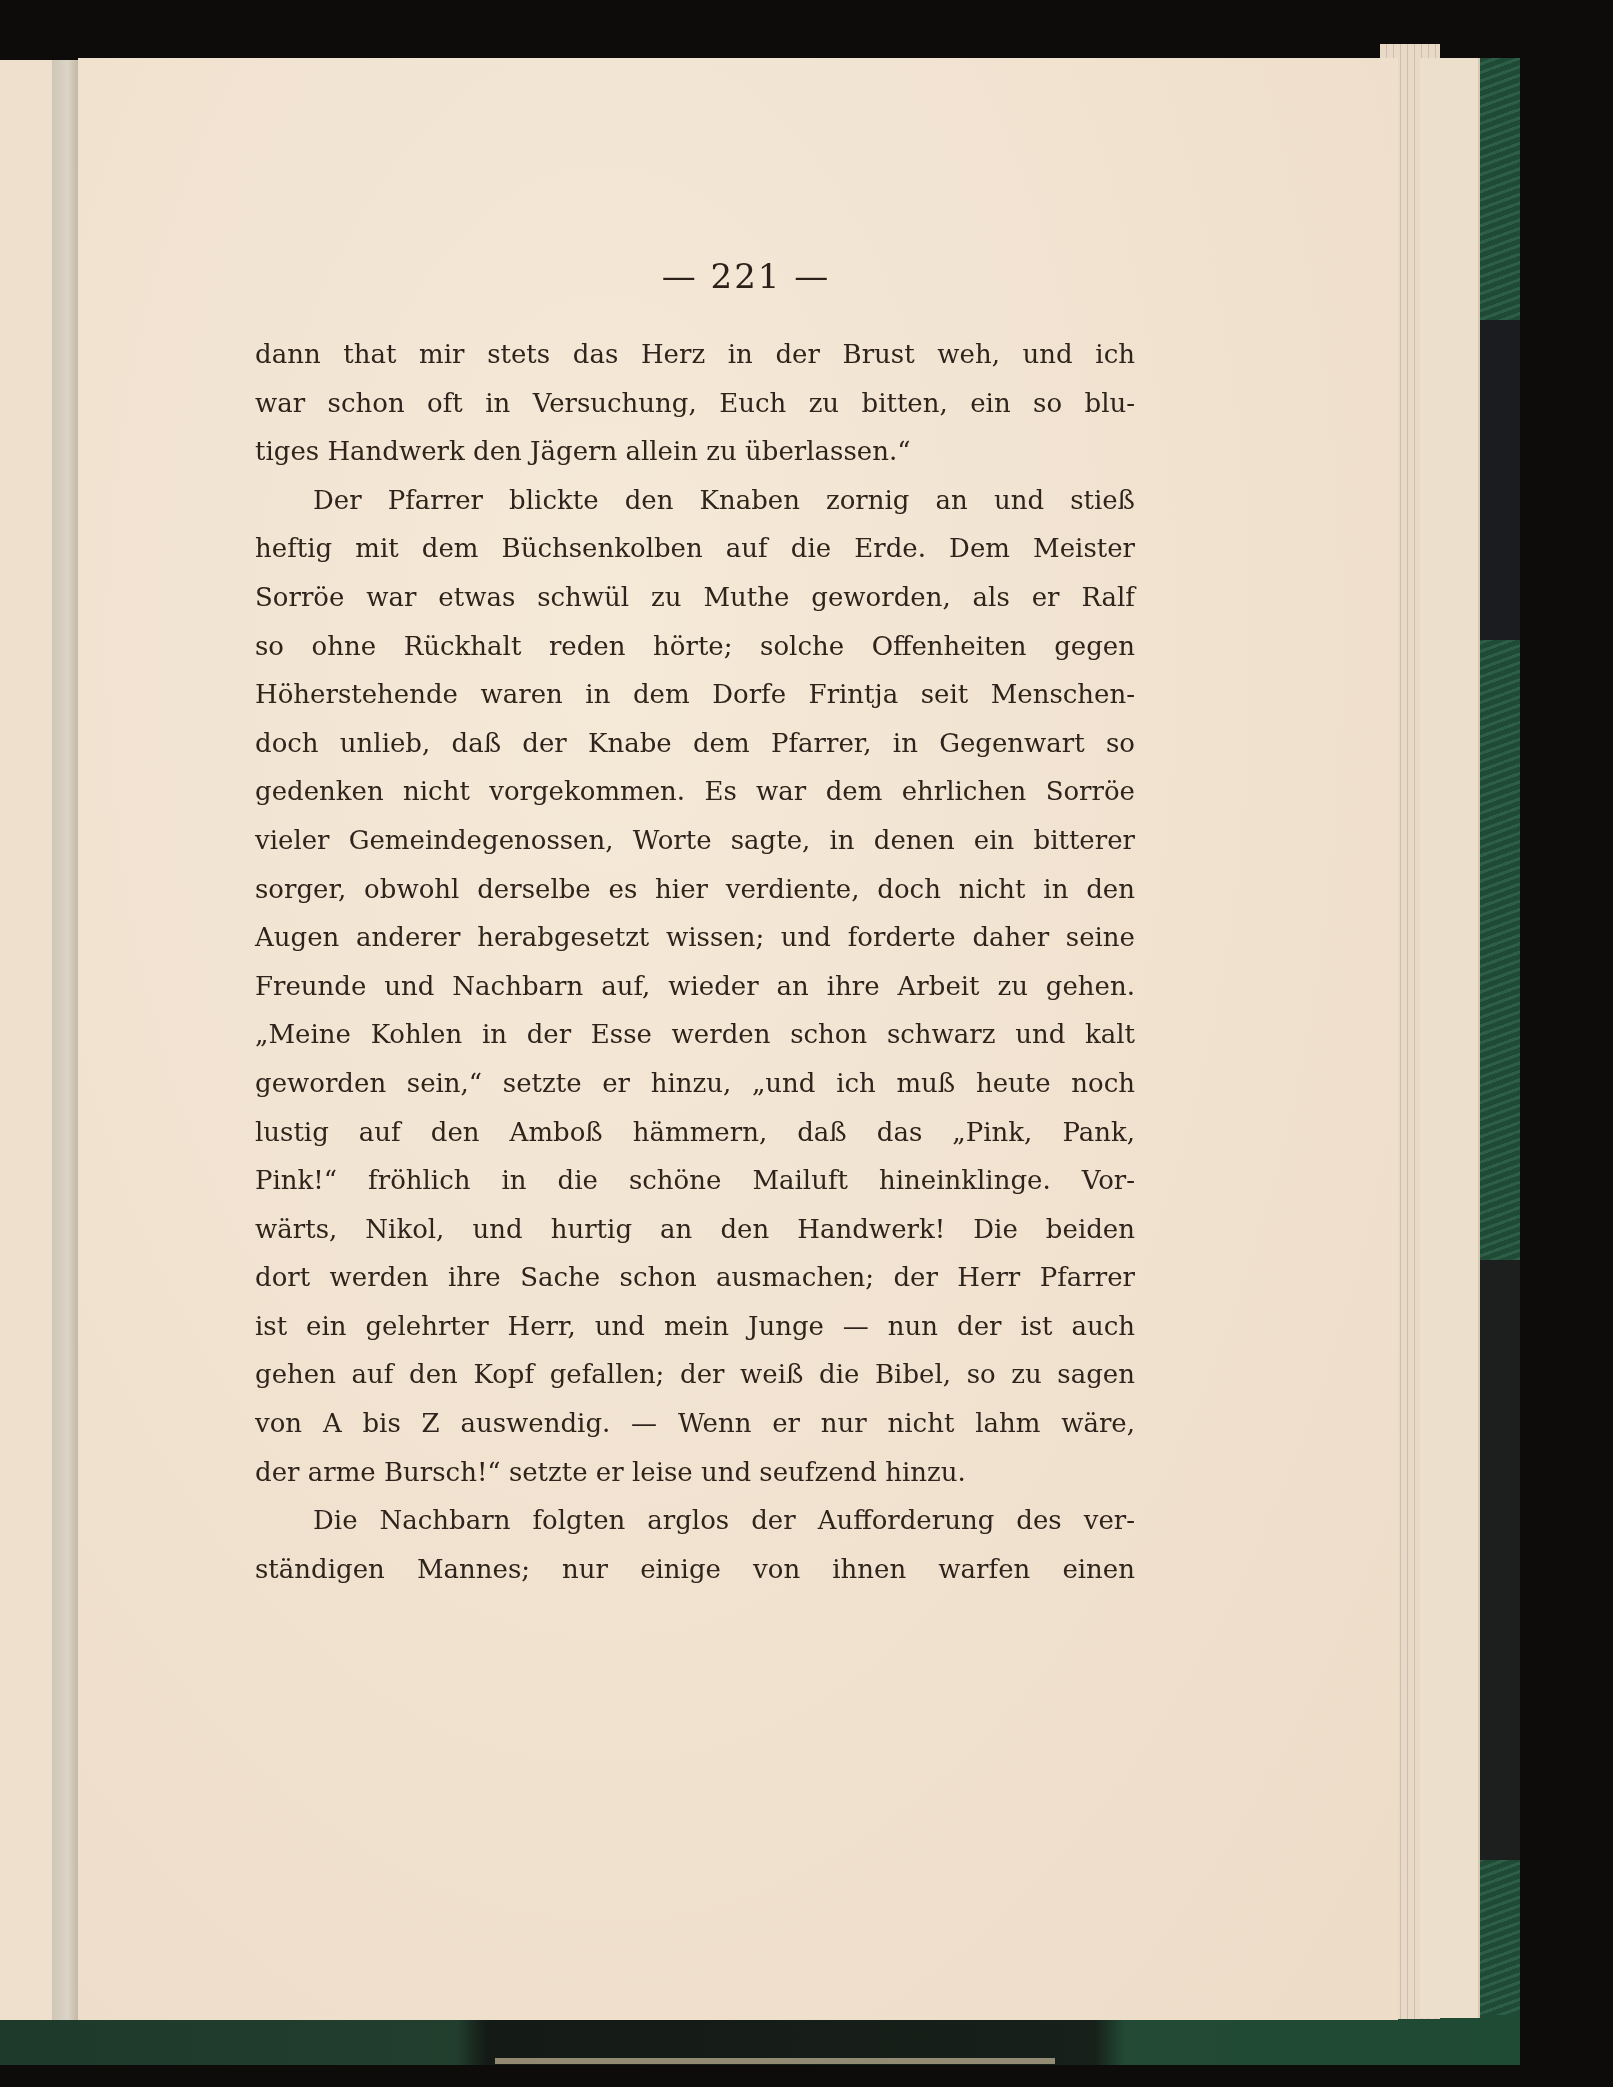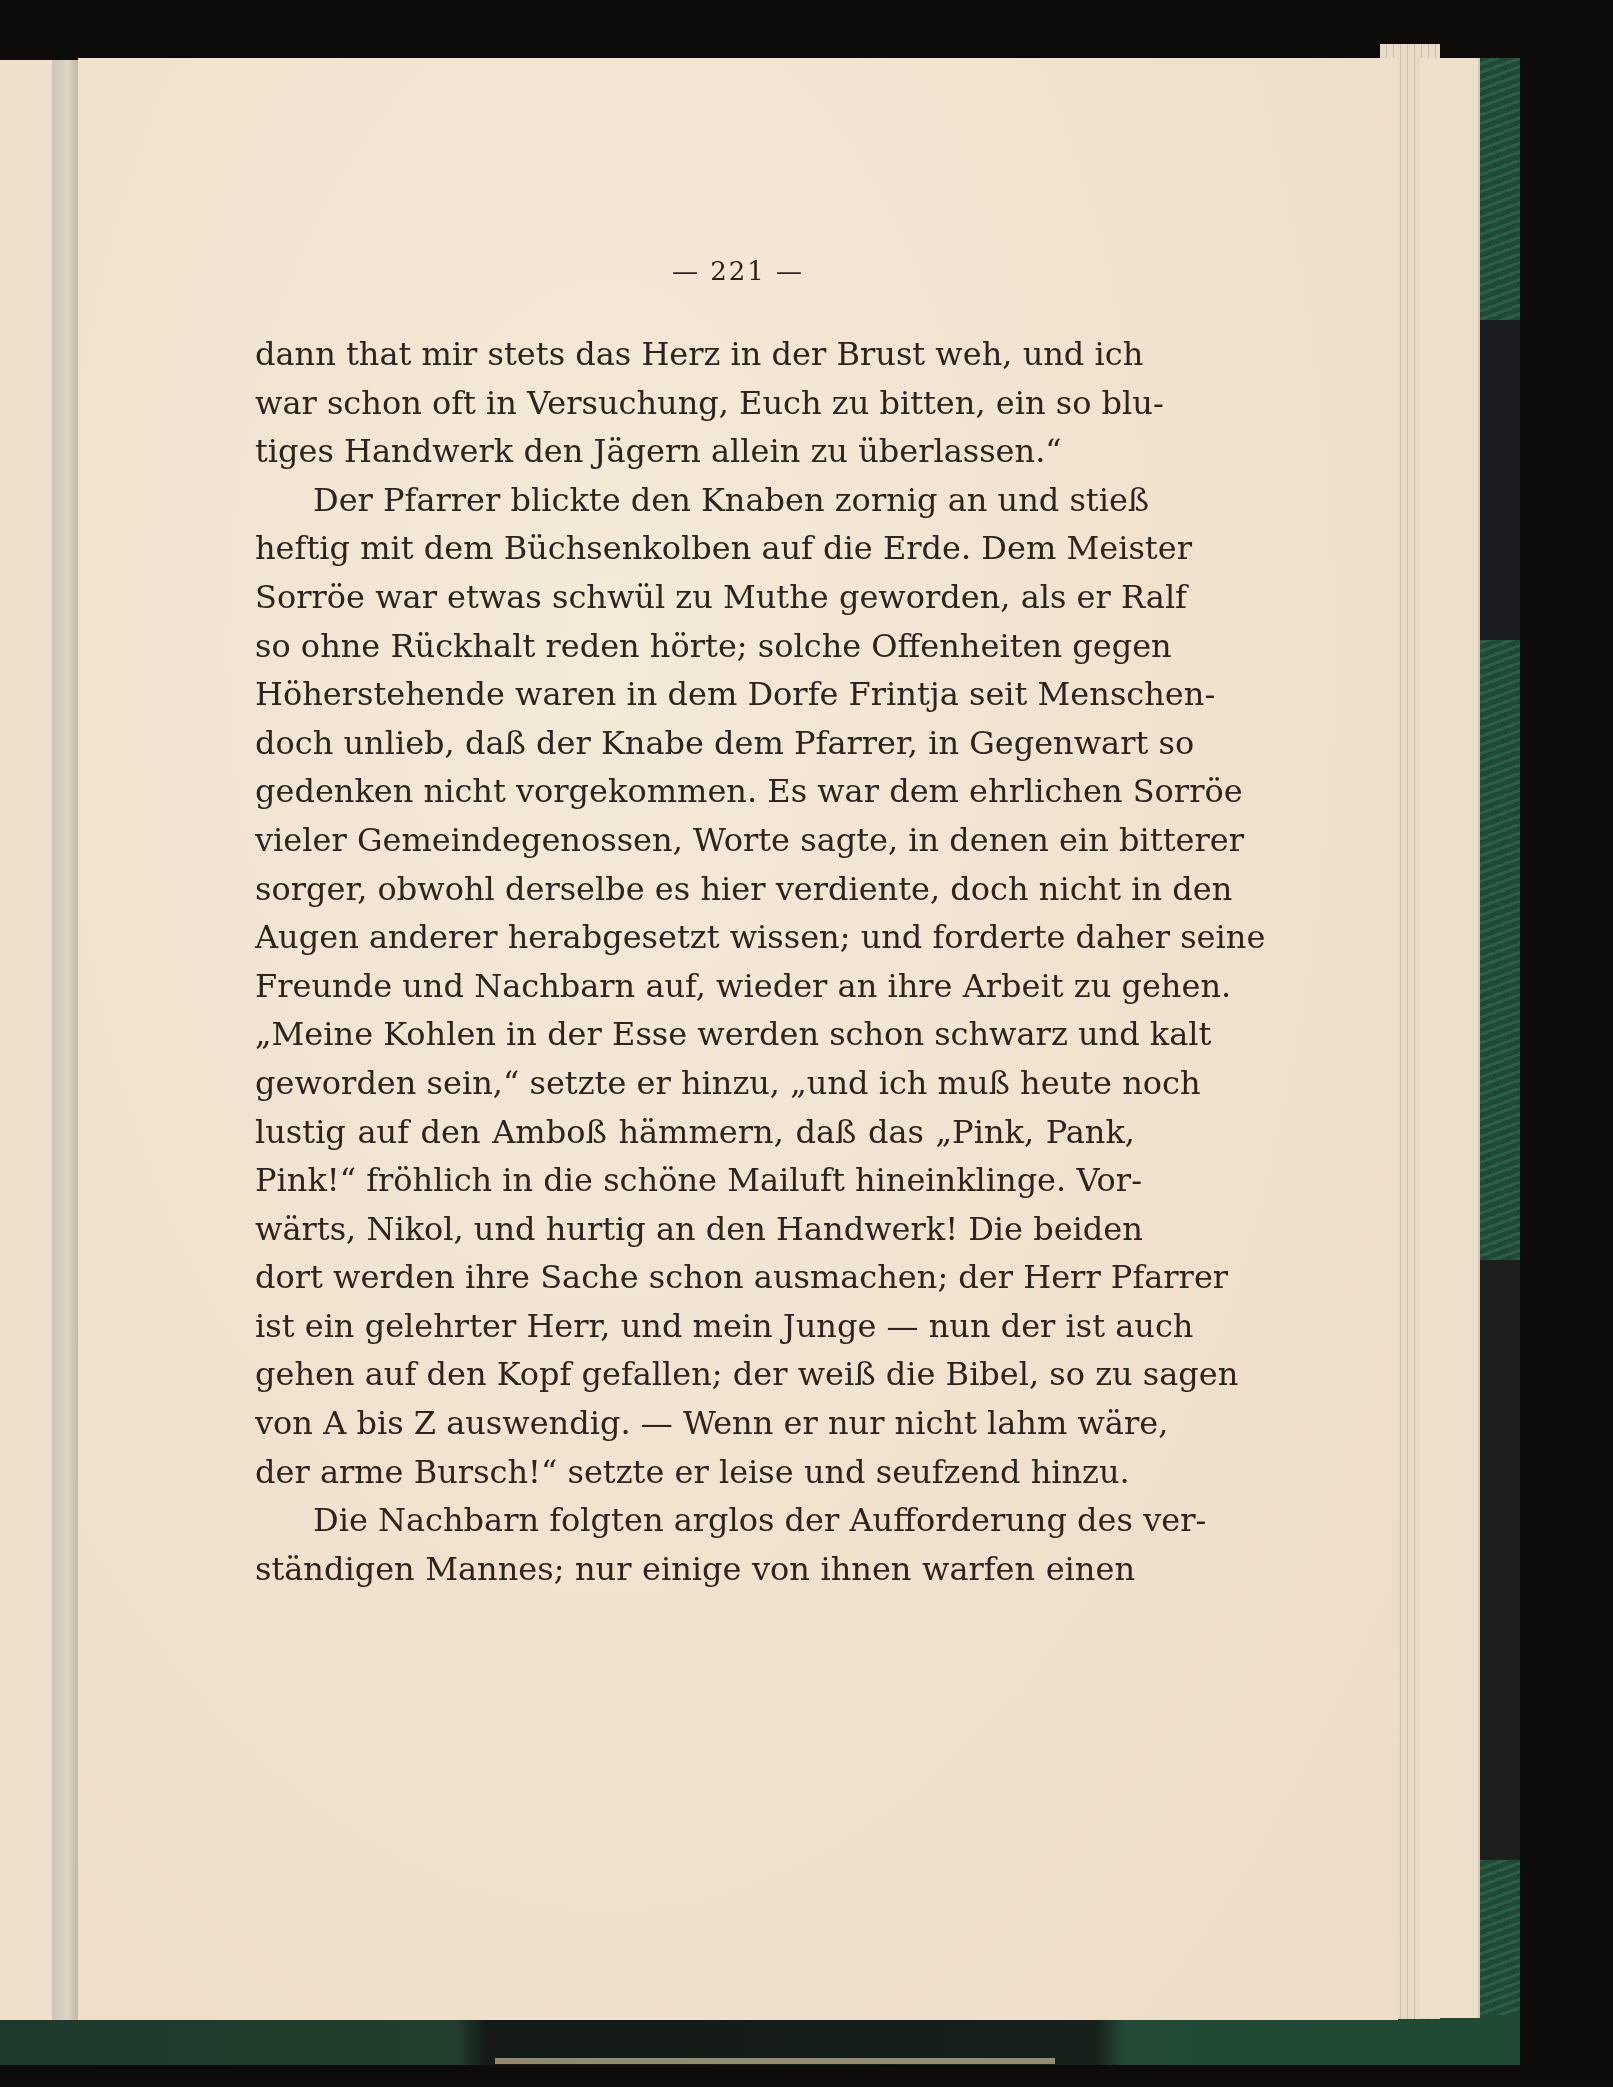--- a/index.html
+++ b/index.html
@@ -41,29 +41,29 @@
   .page-stack2 {
     position:absolute; left:1420px; top:58px; width:58px; height:1960px;
     background:#ecdfcc; border-right:2px solid #d6c8b4;
   }
   .page {
     position:absolute; left:78px; top:58px; width:1320px; height:1962px;
     background:#f1e3d1;
     background-image:radial-gradient(ellipse at 40% 30%, #f5e9d8 0%, #f0e1ce 60%, #ecdcc8 100%);
   }
   .page-number {
-    position:absolute; left:0; width:1320px; top:198px; text-align:center;
-    font-size:26px; color:#2b2119; letter-spacing:2px;
+    position:absolute; left:8px; width:1320px; top:198px; text-align:center;
+    font-size:34px; color:#2b2119; letter-spacing:2px;
   }
   .text-block {
     position:absolute; left:177px; top:272px; width:880px;
   }
   .line {
     display:block; height:48.6px; line-height:48.6px;
-    font-size:32px; color:#2e241c; white-space:nowrap;
+    font-size:26px; color:#2e241c; white-space:nowrap;
     text-align:justify; text-align-last:justify;
     font-family:"DejaVu Serif", serif;
   }
   .line.indent { padding-left:58px; }
   .line.last { text-align-last:left; }
 </style>
 </head>
 <body>
 
 <div></div>

